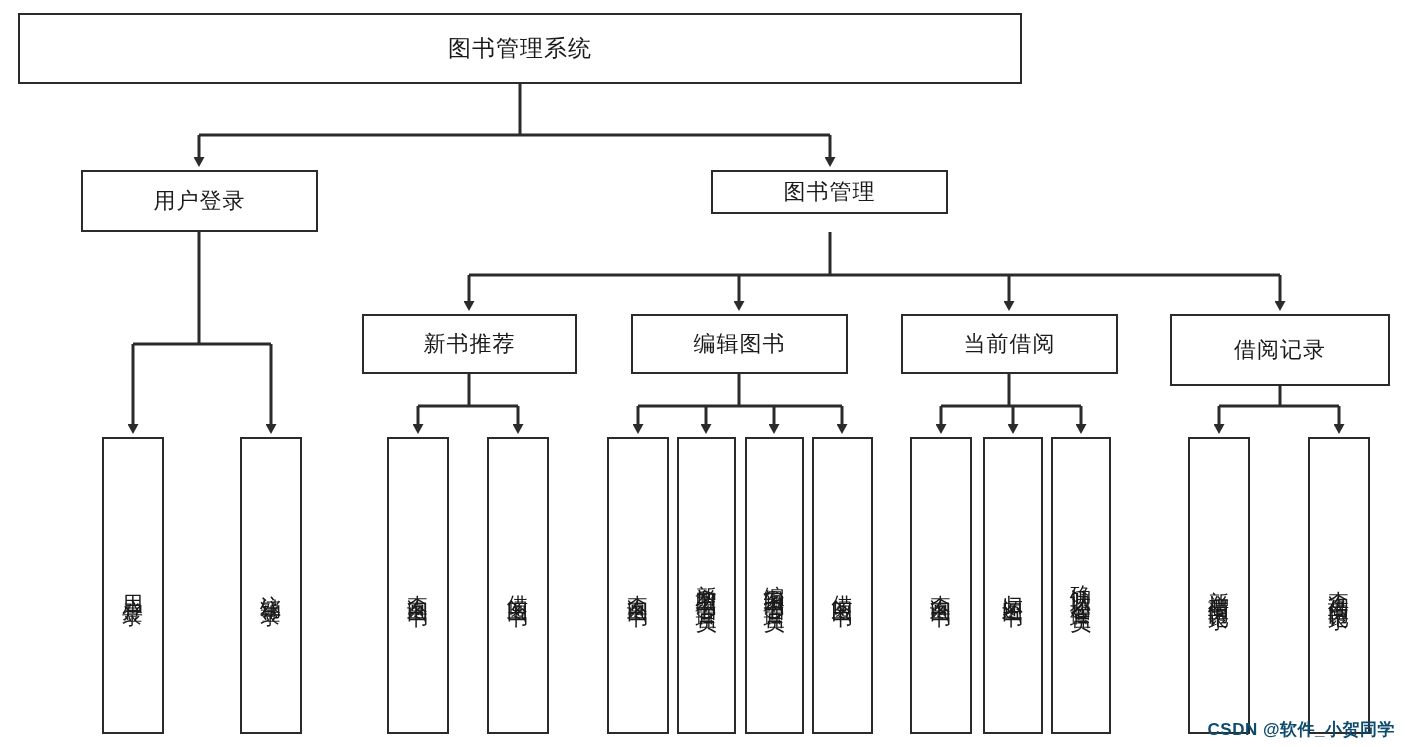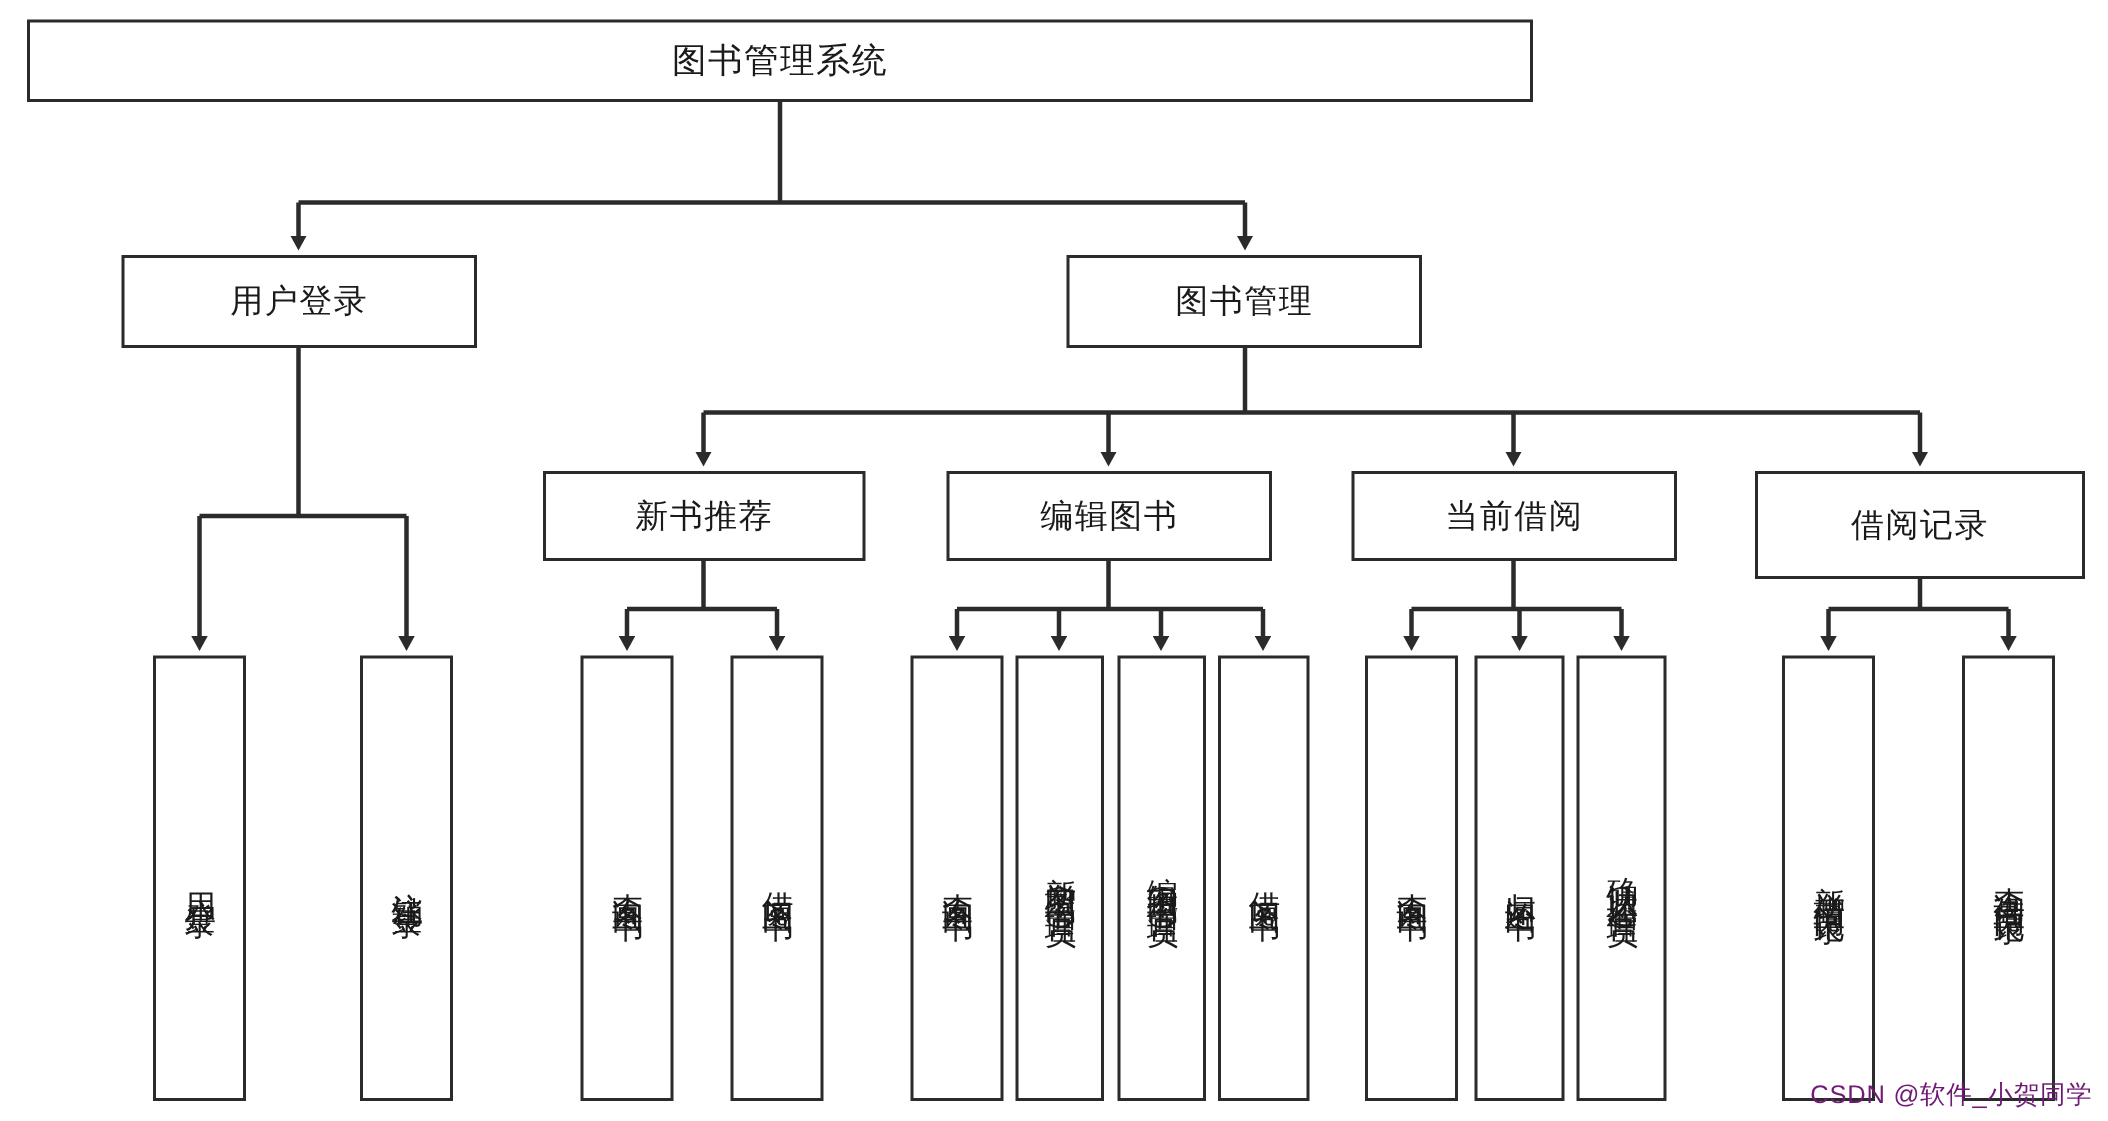--- a/index.html
+++ b/index.html
@@ -51,23 +51,24 @@
     white-space: nowrap;
   }
   .node.root {
     font-size: 23px;
   }
   .watermark {
     position: absolute;
     right: 10px;
     bottom: 6px;
     font-size: 17px;
-    color: #701a75;
+    color: #0c4a6e;
     white-space: nowrap;
     letter-spacing: 0.5px;
+    font-weight: bold;
   }
 </style>
 </head>
 <body>
 
 <div id="canvas">
 
   <svg id="edges" viewBox="0 0 1405 747" xmlns="http://www.w3.org/2000/svg">
     <defs>
       <marker id="arrow" markerWidth="10" markerHeight="11" refX="1" refY="5.5" orient="auto" markerUnits="userSpaceOnUse">
@@ -111,28 +112,28 @@
       <path d="M1013,406 L1013,425" marker-end="url(#arrow)"></path>
       <path d="M1081,406 L1081,425" marker-end="url(#arrow)"></path>
 
       <path d="M1280,374 L1280,406"></path>
       <path d="M1219,406 L1339,406"></path>
       <path d="M1219,406 L1219,425" marker-end="url(#arrow)"></path>
       <path d="M1339,406 L1339,425" marker-end="url(#arrow)"></path>
     </g>
   </svg>
 
-  <div class="node horiz root" style="left:18px; top:13px; width:1004px; height:55px;">
+  <div class="node horiz root" style="left:18px; top:13px; width:1004px; height:71px;">
     <span>图书管理系统</span>
   </div>
 
   <div class="node horiz" style="left:81px; top:170px; width:237px; height:62px;">
     <span>用户登录</span>
   </div>
-  <div class="node horiz" style="left:711px; top:170px; width:237px; height:62px;">
+  <div class="node horiz" style="left:711px; top:170px; width:237px; height:44px;">
     <span>图书管理</span>
   </div>
 
   <div class="node horiz" style="left:362px; top:314px; width:215px; height:60px;">
     <span>新书推荐</span>
   </div>
   <div class="node horiz" style="left:631px; top:314px; width:217px; height:60px;">
     <span>编辑图书</span>
   </div>
   <div class="node horiz" style="left:901px; top:314px; width:217px; height:60px;">

